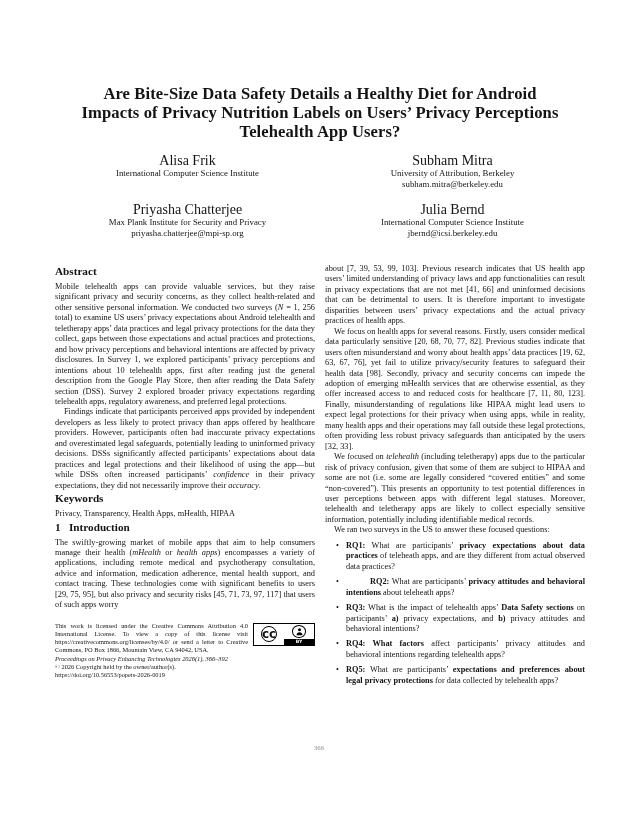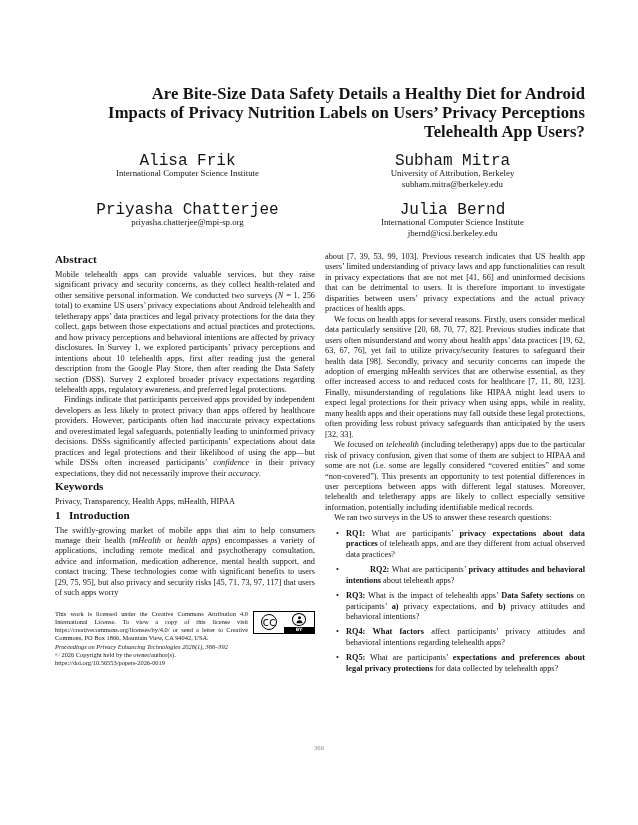--- a/index.html
+++ b/index.html
@@ -6,31 +6,31 @@
   .page {
     position: relative;
     width: 638px; height: 825px;
     background: #ffffff;
     font-family: "Liberation Serif", "DejaVu Serif", serif;
     color: #141414;
     overflow: hidden;
   }
   .content { position:absolute; left:55px; top:84px; width:530px; }
 
-  .title { text-align:right; font-weight:bold; font-size:16.6px; line-height:19px; letter-spacing:0.1px; }
+  .title { text-align:center; font-weight:bold; font-size:16.6px; line-height:19px; letter-spacing:0.1px; }
 
   .authors {
     margin-top:13px;
     display:grid; grid-template-columns:1fr 1fr; row-gap:13px;
     text-align:center;
   }
-  .author-name { font-size:16px; line-height:14px;font-family:Liberation Mono, monospace; }
+  .author-name { font-size:14px; line-height:14px; }
   .author-sub  { font-size:8.8px; line-height:11px; }
 
-  .columns { display:flex; gap:10px; margin-top:13px; align-items:flex-start; }
+  .columns { display:flex; gap:10px; margin-top:25px; align-items:flex-start; }
   .col { width:260px; }
 
   .body-text { font-size:8.3px; line-height:10.45px; text-align:justify; }
   .body-text p { margin:0; }
   .indent { text-indent:9px; }
 
   h2.head { font-size:11.2px; font-weight:bold; margin:0 0 4px 0; line-height:14px; }
   .mt { margin-top:9px; }
   .sec-num { display:inline-block; min-width:14px; }
 
@@ -44,21 +44,21 @@
   .license .pub { font-style:italic; }
 
   .cc-badge {
     float:right; width:60px; height:21px; margin:1px 0 2px 5px;
     border:1px solid #000; background:#fff; display:flex;
   }
   .cc-cell { flex:1; display:flex; align-items:center; justify-content:center; }
   .cc-circle {
     width:14px; height:14px; border:1.6px solid #000; border-radius:50%;
     display:flex; align-items:center; justify-content:center;
-    font-family:"DejaVu Sans", sans-serif; font-weight:normal; font-size:12px;
+    font-family:"DejaVu Sans", sans-serif; font-weight:bold; font-size:12px;
   }
   .by-cell { flex:1; display:flex; flex-direction:column; align-items:center; justify-content:flex-start; }
   .by-circle {
     margin-top:1.5px; width:12px; height:12px; border:1.3px solid #000; border-radius:50%;
     display:flex; align-items:center; justify-content:center; overflow:hidden;
   }
   .by-bar {
     margin-top:1px; width:100%; flex:1; background:#000; color:#fff;
     font-family:"DejaVu Sans", sans-serif; font-weight:bold; font-size:4.6px;
     text-align:center; line-height:6px;
@@ -86,20 +86,21 @@
         <div class="author-name">Alisa Frik</div>
         <div class="author-sub">International Computer Science Institute</div>
       </div>
       <div class="author">
         <div class="author-name">Subham Mitra</div>
         <div class="author-sub">University of Attribution, Berkeley</div>
         <div class="author-sub">subham.mitra@berkeley.edu</div>
       </div>
       <div class="author">
         <div class="author-name">Priyasha Chatterjee</div>
+        <div class="author-sub">Max Plank Institute for Security and Privacy</div>
         <div class="author-sub">priyasha.chatterjee@mpi-sp.org</div>
       </div>
       <div class="author">
         <div class="author-name">Julia Bernd</div>
         <div class="author-sub">International Computer Science Institute</div>
         <div class="author-sub">jbernd@icsi.berkeley.edu</div>
       </div>
     </div>
 
     <div class="columns">
@@ -134,21 +135,21 @@
           <p class="pub">Proceedings on Privacy Enhancing Technologies 2026(1), 366–392</p>
           <p>© 2026 Copyright held by the owner/author(s).</p>
           <p>https://doi.org/10.56553/popets-2026-0019</p>
         </div>
       </div>
 
       <div class="col body-text">
         <p>about [7, 39, 53, 99, 103]. Previous research indicates that US health app users’ limited understanding of privacy laws and app functionalities can result in privacy expectations that are not met [41, 66] and uninformed decisions that can be detrimental to users. It is therefore important to investigate disparities between users’ privacy expectations and the actual privacy practices of health apps.</p>
         <p class="indent">We focus on health apps for several reasons. Firstly, users consider medical data particularly sensitive [20, 68, 70, 77, 82]. Previous studies indicate that users often misunderstand and worry about health apps’ data practices [19, 62, 63, 67, 76], yet fail to utilize privacy/security features to safeguard their health data [98]. Secondly, privacy and security concerns can impede the adoption of emerging mHealth services that are otherwise essential, as they offer increased access to and reduced costs for healthcare [7, 11, 80, 123]. Finally, misunderstanding of regulations like HIPAA might lead users to expect legal protections for their privacy when using apps, while in reality, many health apps and their operations may fall outside these legal protections, often providing less robust privacy safeguards than anticipated by the users [32, 33].</p>
         <p class="indent"><span>We focused on </span><span style="font-style: italic;">telehealth</span><span> (including teletherapy) apps due to the particular risk of privacy confusion, given that some of them are subject to HIPAA and some are not (i.e. some are legally considered “covered entities” and some “non-covered”). This presents an opportunity to test potential differences in user perceptions between apps with different legal statuses. Moreover, telehealth and teletherapy apps are likely to collect especially sensitive information, potentially including identifiable medical records.</span></p>
-        <p class="indent">We ran two surveys in the US to answer these research questions:</p>
+        <p class="indent">We ran two surveys in the US to answer these focused questions:</p>
 
         <div class="rq-list">
           <div class="rq-item">
             <span class="rq-bullet">•</span>
             <span class="rq-text"><span style="font-weight: bold;">RQ1:</span><span> What are participants’ </span><span style="font-weight: bold;">privacy expectations about data practices</span><span> of teleheath apps, and are they different from actual observed data practices?</span></span>
           </div>
           <div class="rq-item">
             <span class="rq-bullet">•</span>
             <span class="rq-text"><span style="font-weight: bold; padding-left: 24px;">RQ2:</span><span> What are participants’ </span><span style="font-weight: bold;">privacy attitudes and behavioral intentions</span><span> about teleheath apps?</span></span>
           </div>

